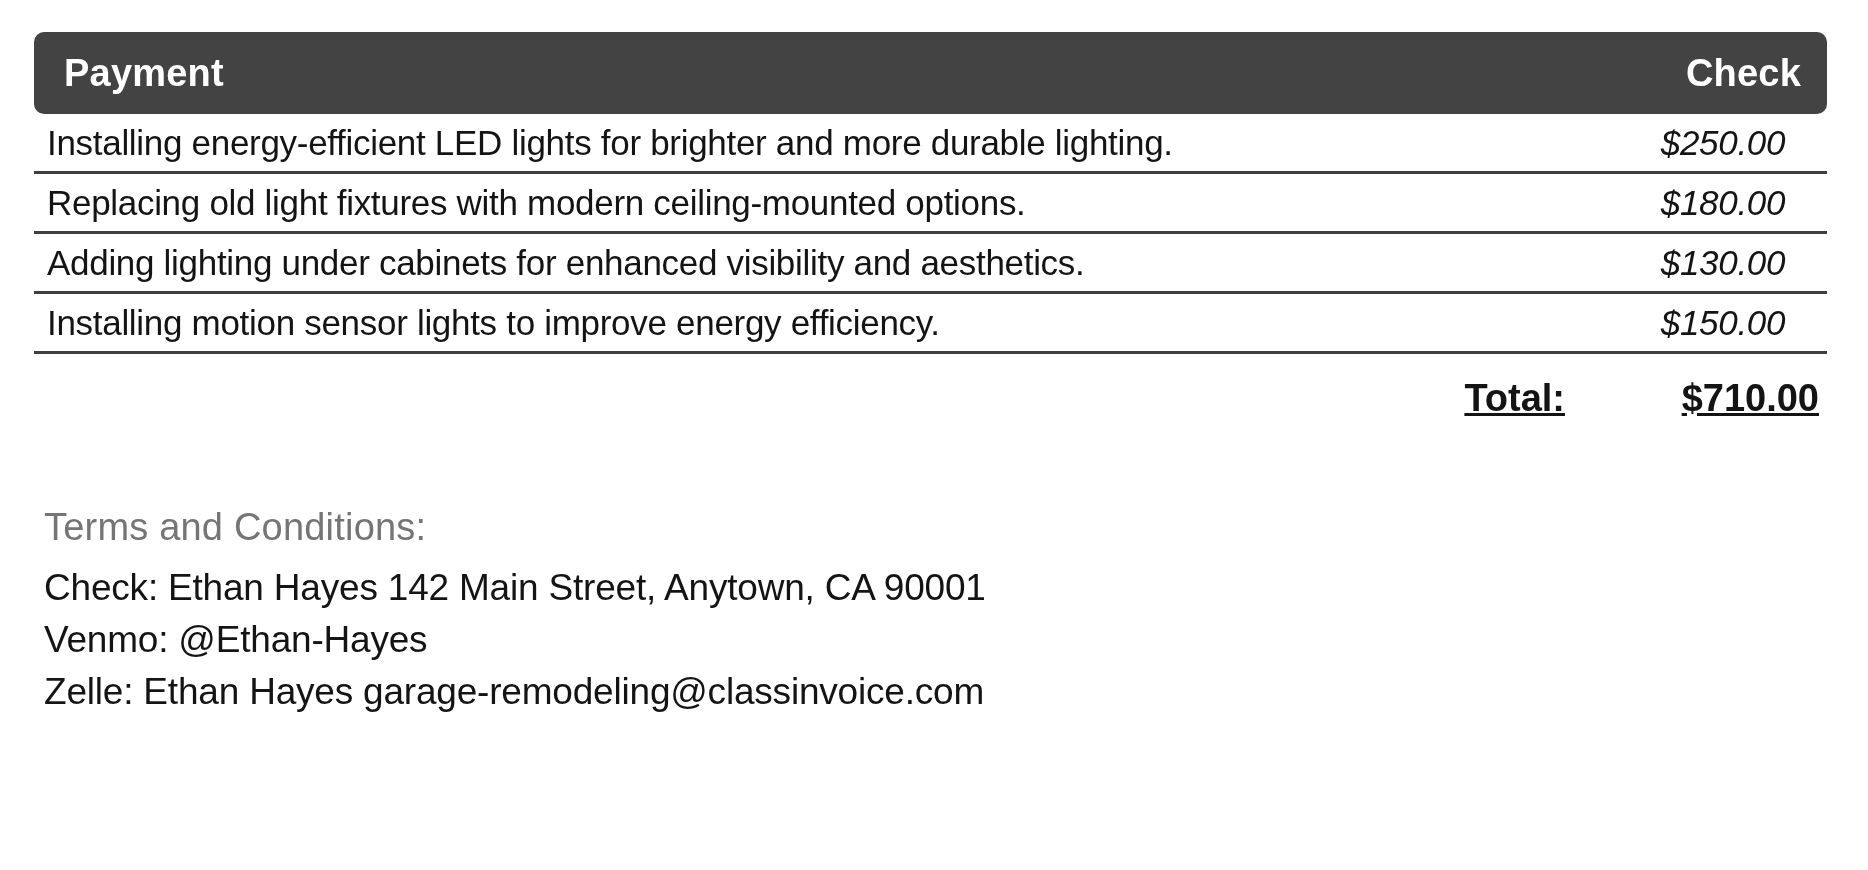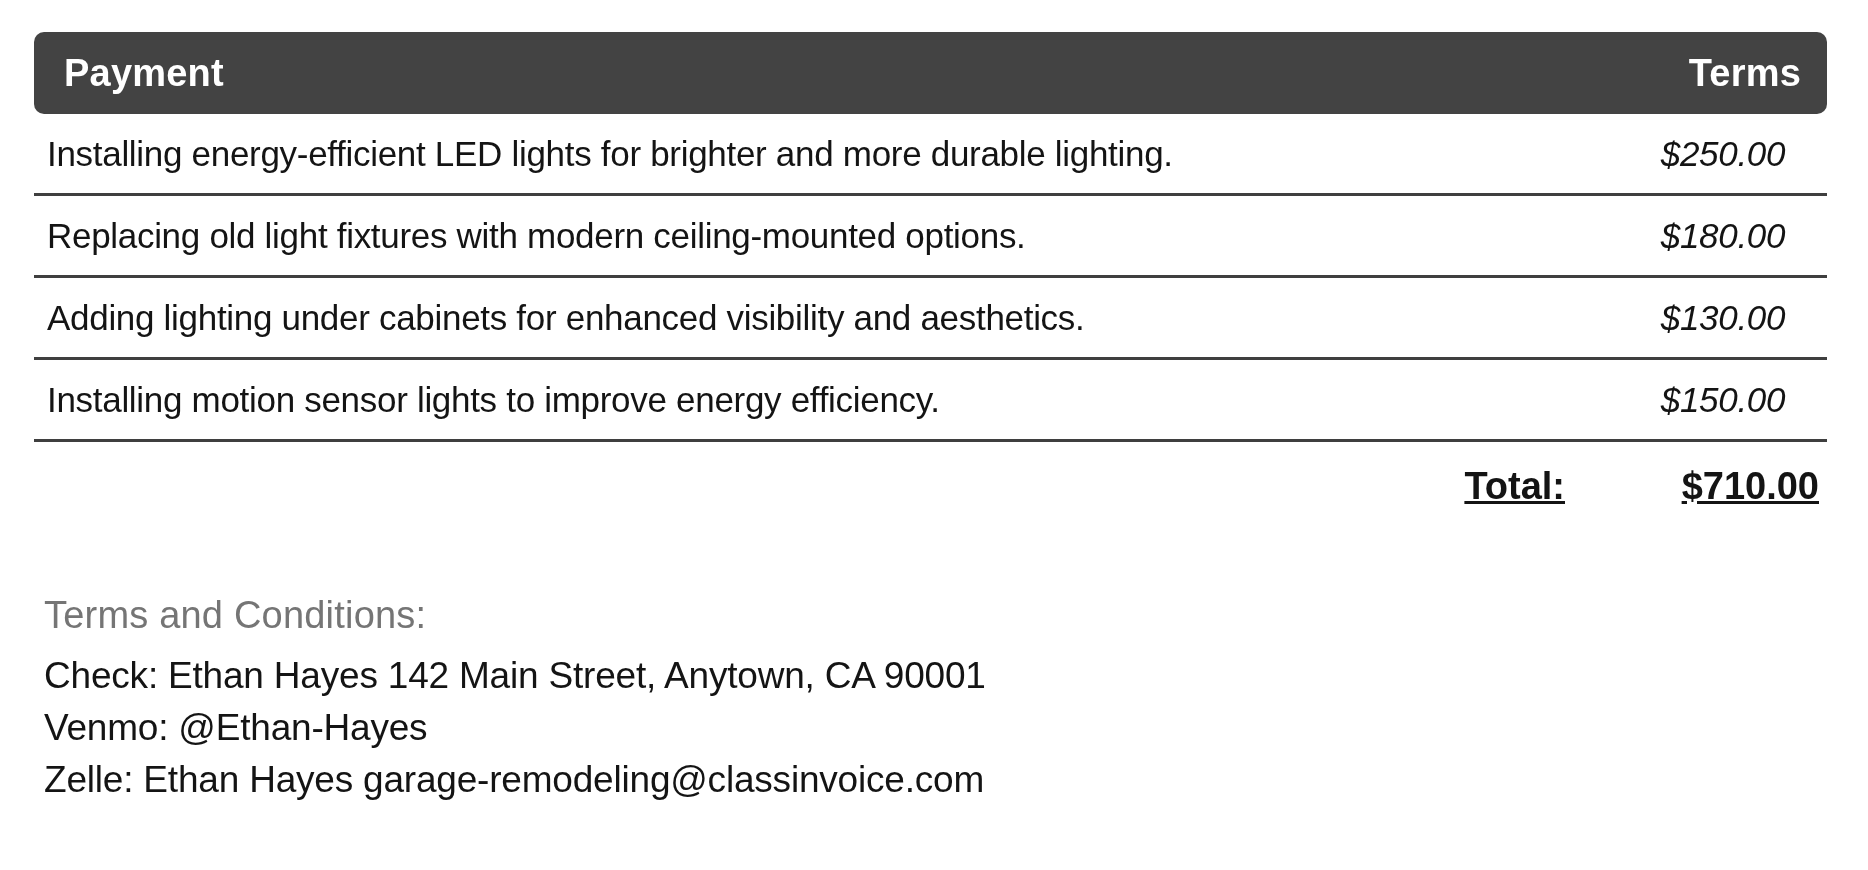--- a/index.html
+++ b/index.html
@@ -39,21 +39,21 @@
     font-weight: bold;
     font-size: 38px;
     padding: 0 26px 0 30px;
     letter-spacing: 0.2px;
   }
   .table-header .col-service { flex: 1; }
   .table-header .col-price { width: 200px; text-align: right; }
   .table-row {
     display: flex;
     align-items: center;
-    height: 82px;
+    height: 60px;
     border-bottom: 3px solid var(--separator);
     font-size: 35px;
     letter-spacing: -0.3px;
   }
   .cell-service { flex: 1; padding-left: 13px; }
   .cell-price { width: 200px; text-align: center; padding-right: 8px; white-space: nowrap; font-style: italic; }
   .total-row {
     display: flex;
     align-items: center;
     height: 88px;
@@ -82,21 +82,21 @@
 </style>
 </head>
 <body>
 
 <div class="invoice">
 
   <div class="services-table">
 
     <div class="table-header">
       <span class="col-service">Payment</span>
-      <span class="col-price">Terms</span>
+      <span class="col-price">Check</span>
     </div>
 
     <div id="rows-container">
   <div class="table-row">
     <span class="cell-service">Installing energy-efficient LED lights for brighter and more durable lighting.</span>
     <span class="cell-price">$250.00</span>
   </div>
 
   <div class="table-row">
     <span class="cell-service">Replacing old light fixtures with modern ceiling-mounted options.</span>

